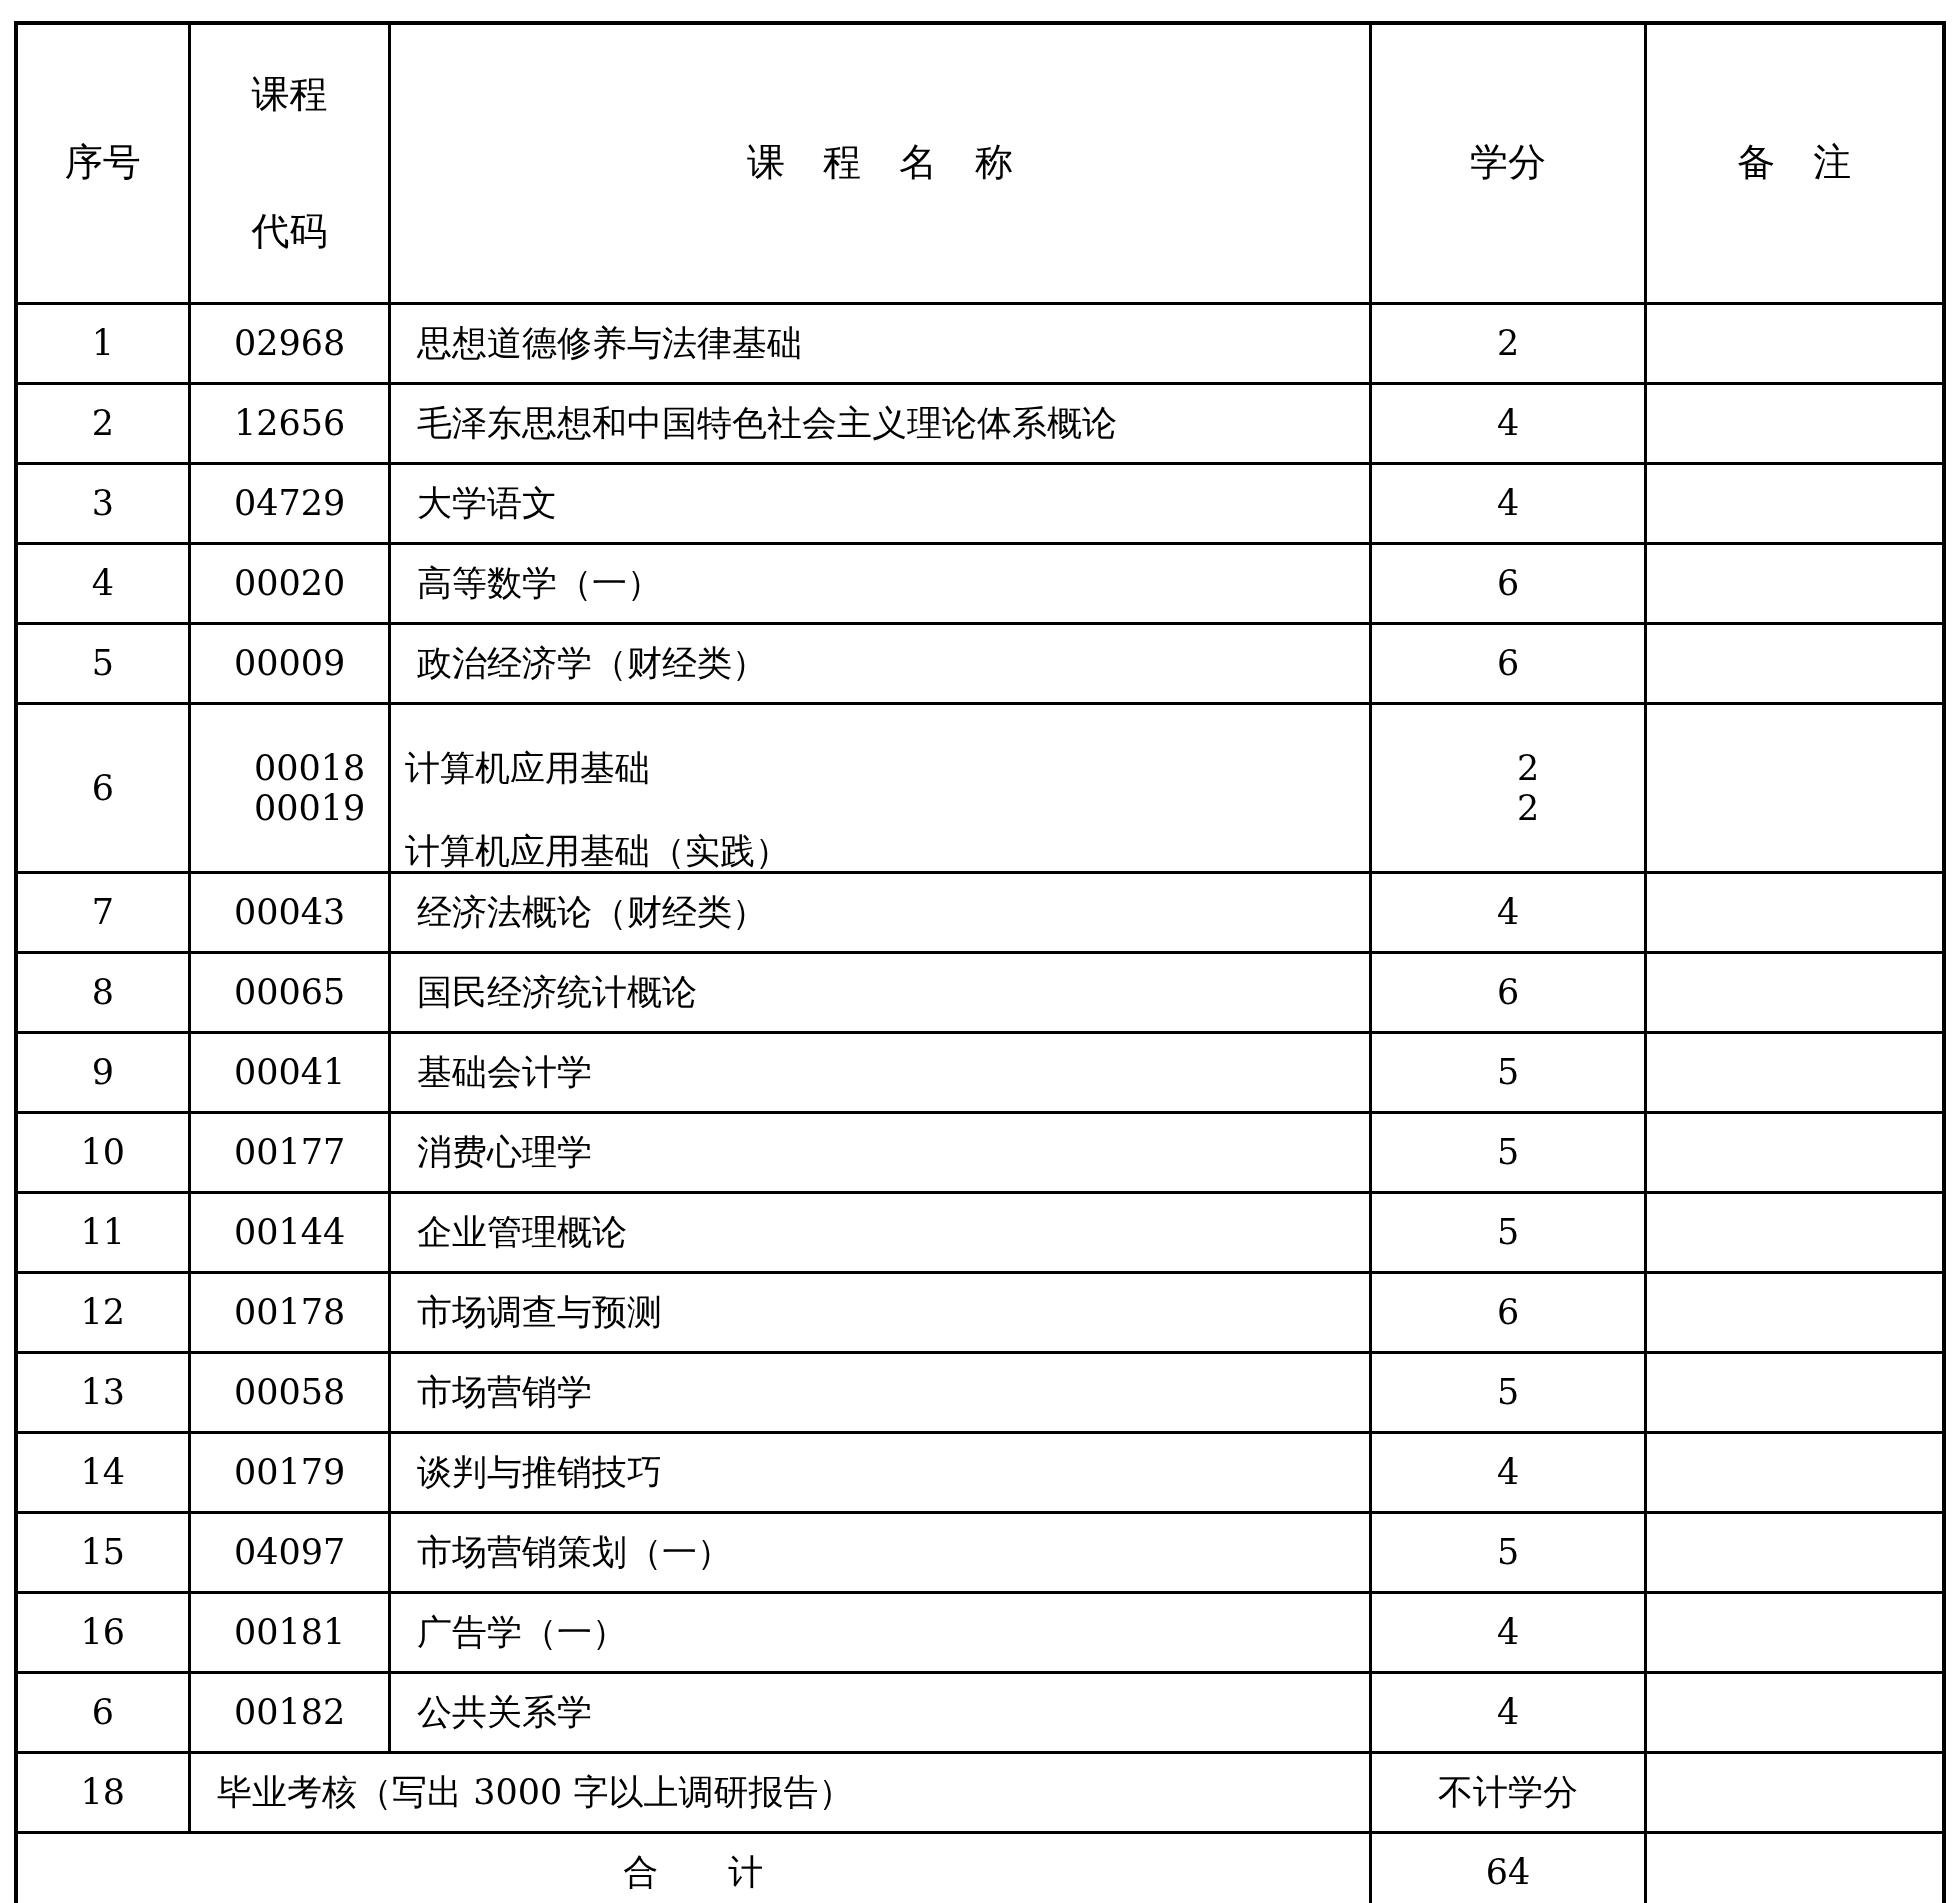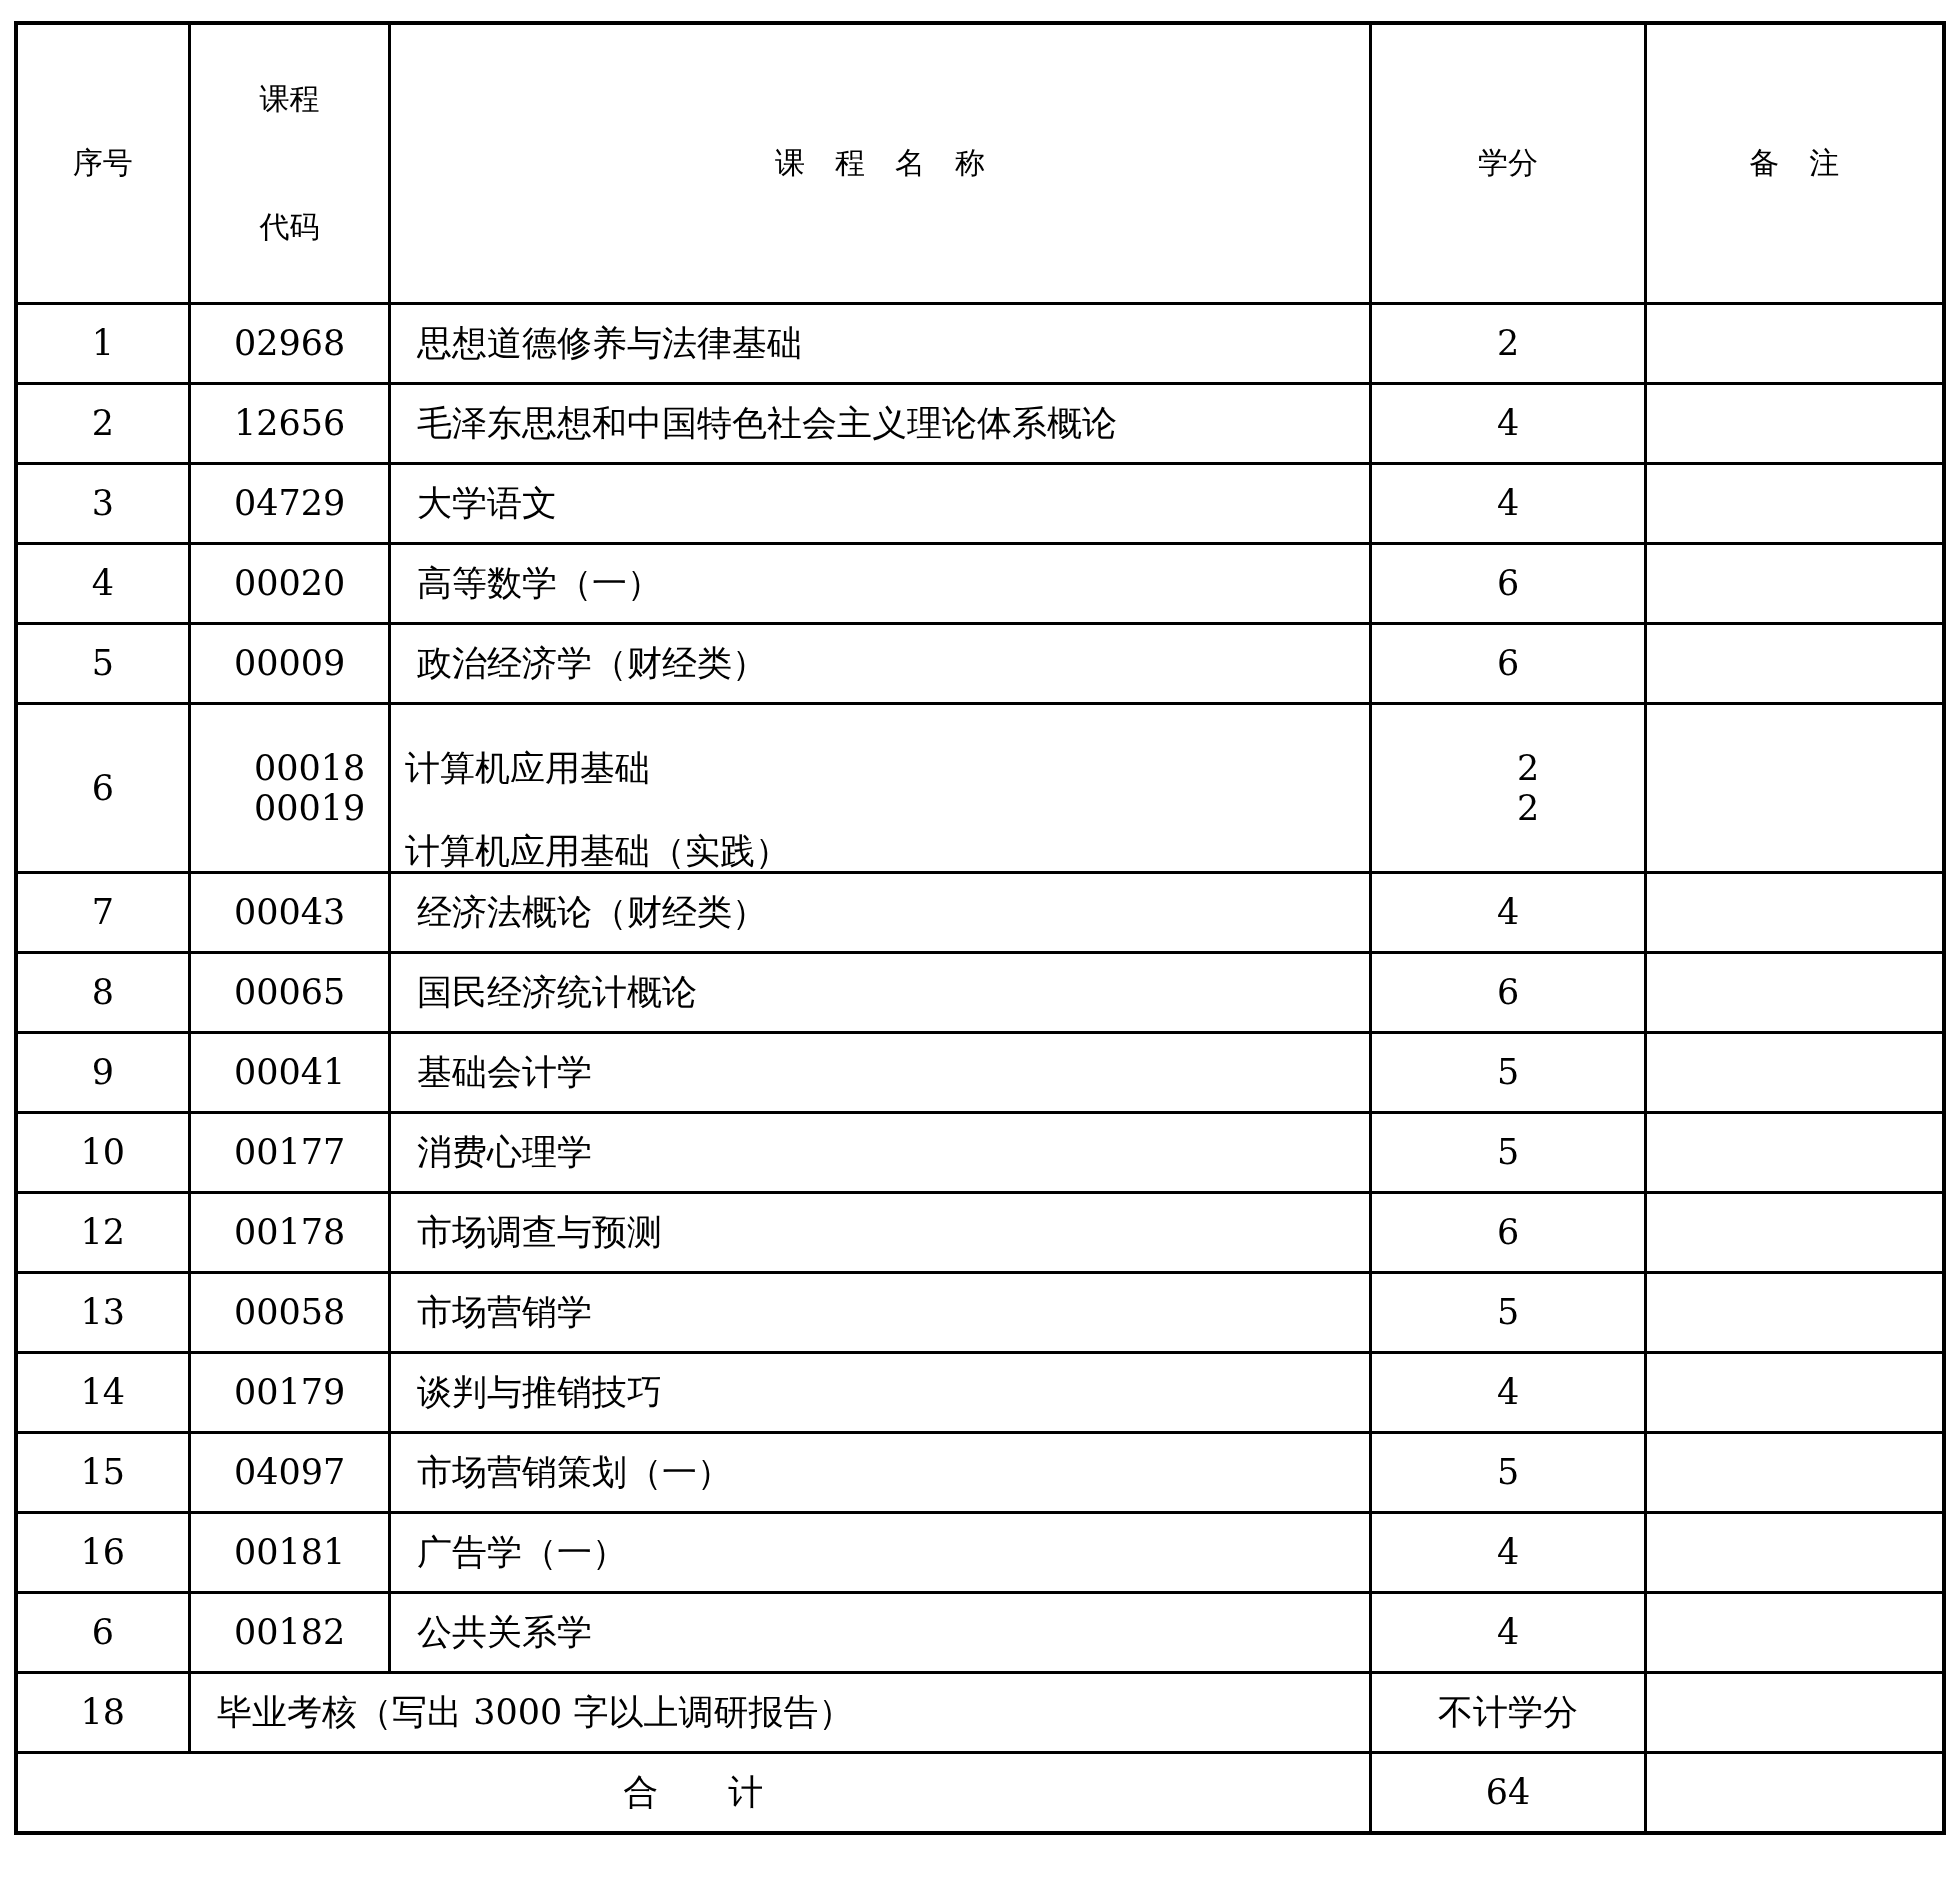--- a/index.html
+++ b/index.html
@@ -31,21 +31,21 @@
     vertical-align: middle;
     font-size: 35px;
     line-height: 1.15;
     padding: 0;
     overflow: hidden;
     white-space: nowrap;
   }
   tr.hd  { height: 280px; }
   tr.r   { height: 80px; }
   tr.r2  { height: 159px; }
-  td.head { font-size: 30px; }
+  td.head { font-size: 38px; }
   td.name {
     text-align: left;
     padding-left: 26px;
   }
   .code-hd {
     display: flex;
     flex-direction: column;
     align-items: center;
     justify-content: center;
     gap: 94px;
@@ -184,20 +184,27 @@
   </tr>
 
   <tr class="r">
     <td>10</td>
     <td>00177</td>
     <td class="name">消费心理学</td>
     <td>5</td>
     <td></td>
   </tr>
 
+  <tr class="r">
+    <td>11</td>
+    <td>00144</td>
+    <td class="name">企业管理概论</td>
+    <td>5</td>
+    <td></td>
+  </tr>
 
   <tr class="r">
     <td>12</td>
     <td>00178</td>
     <td class="name">市场调查与预测</td>
     <td>6</td>
     <td></td>
   </tr>
 
   <tr class="r">

